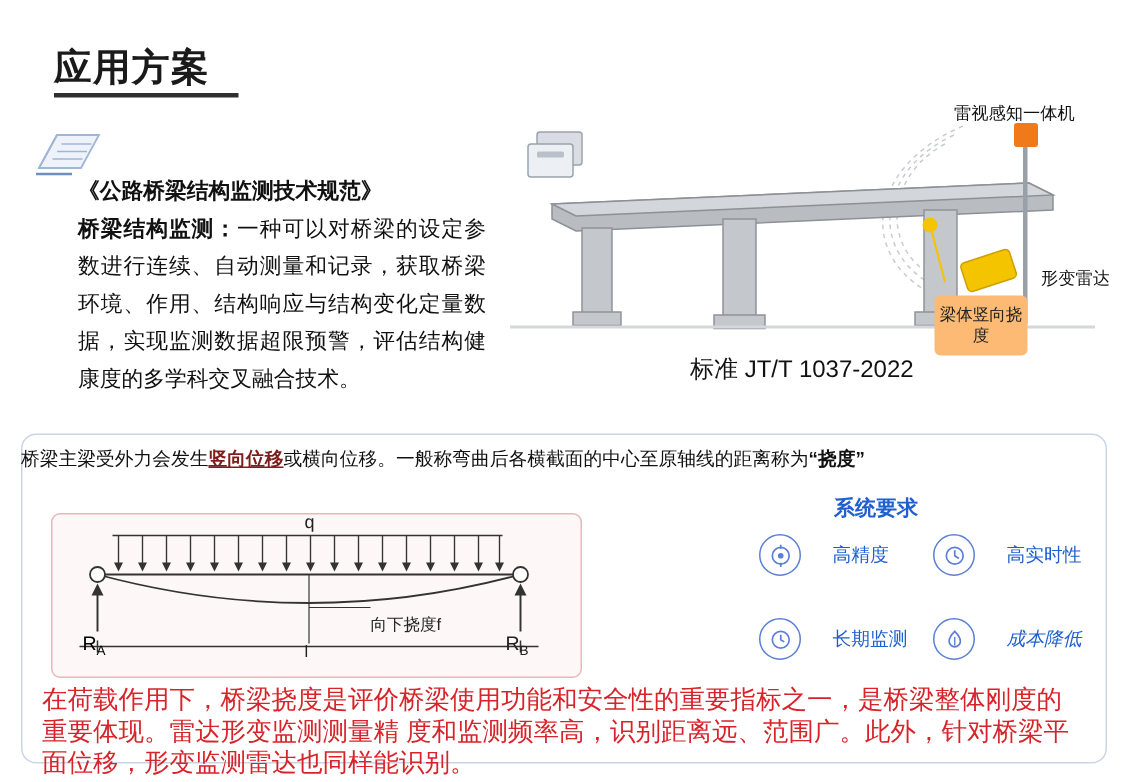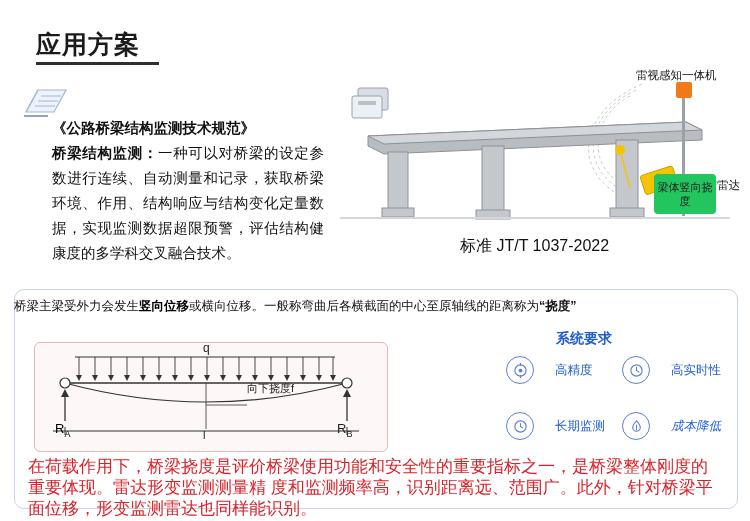--- a/index.html
+++ b/index.html
@@ -40,37 +40,37 @@
   .std-caption{
     position:absolute;left:460px;top:236px;
     font-size:16px;color:#111;
   }
 
   
   .lbl{position:absolute;font-size:11.5px;color:#111;white-space:nowrap;}
   .lbl-radar-top{left:636px;top:68px;}
   .lbl-xbd{left:656px;top:178px;margin-left:38px;}
   .callout{
-    position:absolute;left:623px;top:174px;
-    width:62px;height:40px;background:#22c55e;border-radius:4px;
+    position:absolute;left:623px;top:197px;
+    width:62px;height:40px;background:#fdba74;border-radius:4px;
     color:#222;font-size:11px;line-height:14px;text-align:center;
     display:flex;align-items:center;justify-content:center;
-    padding:2px;box-sizing:border-box;margin-left:31px;
+    padding:2px;box-sizing:border-box;
   }
 
   
   .panel{
     position:absolute;left:14px;top:289px;width:722px;height:218px;
     border:1px solid #c9d4e6;border-radius:10px;background:#ffffff;
   }
   .panel-top-text{
     position:absolute;left:14px;top:297px;width:700px;
     font-size:12.5px;color:#111;line-height:18px;
   }
-  .hl-blue{color:#000000;font-weight:bold;}
+  .hl-blue{color:#7f1d1d;font-weight:bold;text-decoration:underline;}
   .hl-bold{font-weight:bold;}
 
   .beam-box{
     position:absolute;left:34px;top:342px;width:352px;height:108px;
     border:1px solid #e4b9b9;border-radius:6px;background:#fdf7f7;
   }
 
   .sys-title{
     position:absolute;left:556px;top:330px;font-size:14px;color:#1f5fd0;font-weight:bold;
   }
@@ -236,21 +236,21 @@
       <line x1="171" y1="62" x2="212" y2="62" stroke="#333" stroke-width="0.8"></line>
 
       <line x1="18" y1="88" x2="324" y2="88" stroke="#333" stroke-width="1"></line>
 
       <line x1="30" y1="84" x2="30" y2="92" stroke="#333" stroke-width="1"></line>
       <line x1="312" y1="84" x2="312" y2="92" stroke="#333" stroke-width="1"></line>
     </svg>
     <div style="position:absolute;left:168px;top:-2px;font-size:12px;color:#222;">q</div>
     <div style="position:absolute;left:20px;top:78px;font-size:13px;color:#000000;"><span>R</span><sub style="font-size:9px">A</sub></div>
     <div style="position:absolute;left:302px;top:78px;font-size:13px;color:#222;"><span>R</span><sub style="font-size:9px">B</sub></div>
-    <div style="position:absolute;left:212px;top:38px;font-size:11px;color:#222;">向下挠度f</div>
+    <div style="position:absolute;left:212px;top:66px;font-size:11px;color:#222;">向下挠度f</div>
     <div style="position:absolute;left:168px;top:86px;font-size:11px;color:#222;">l</div>
   </div>
 
   <div class="sys-title">系统要求</div>
   <div class="sys-grid">
 
     <div class="sys-item s0">
       <span class="ic">
         <svg width="15" height="15" viewBox="0 0 16 16">
             <circle cx="8" cy="8" r="6" fill="none" stroke="#5b7fd4" stroke-width="1.2"></circle>

